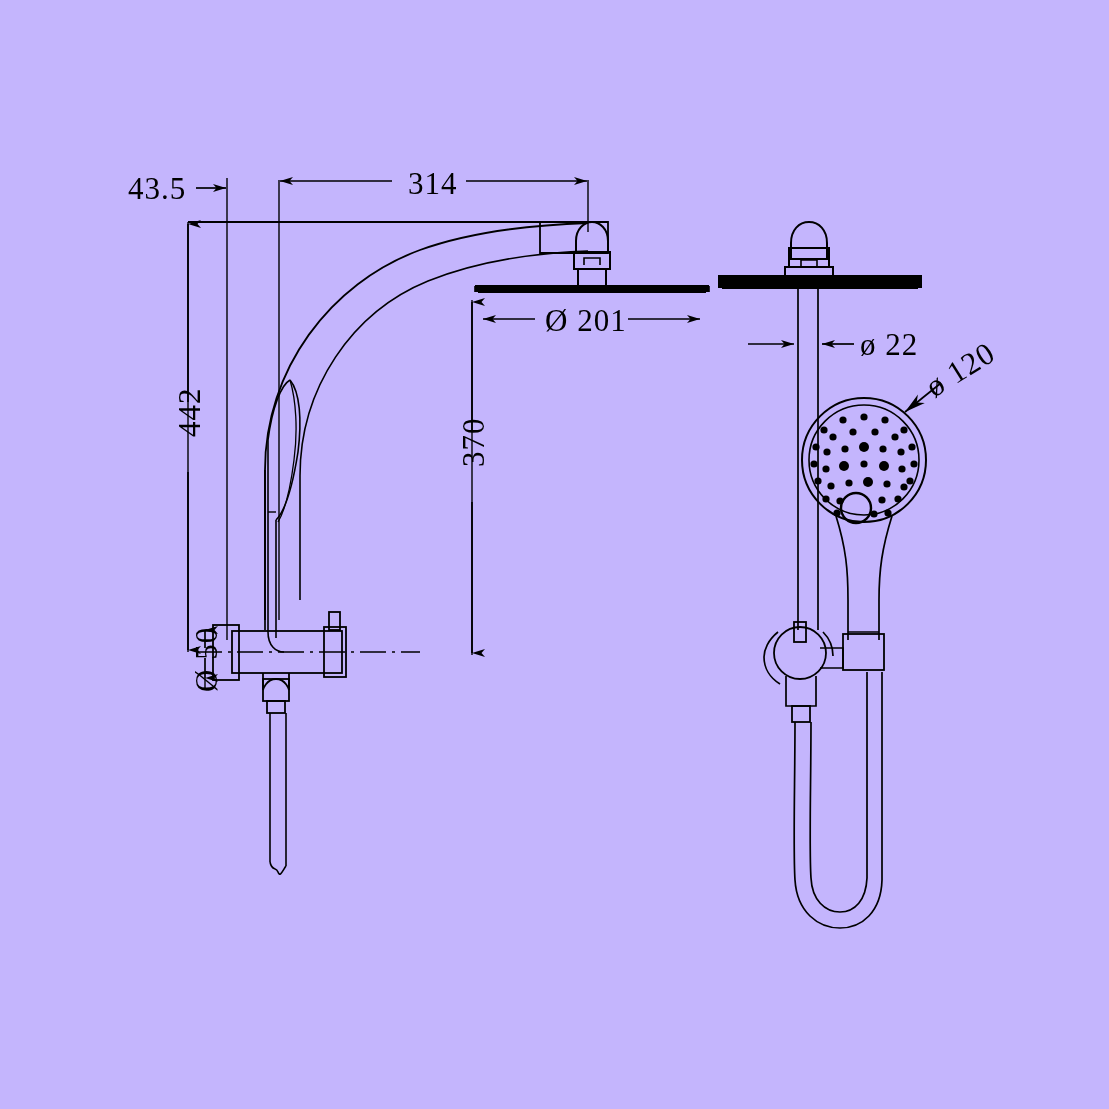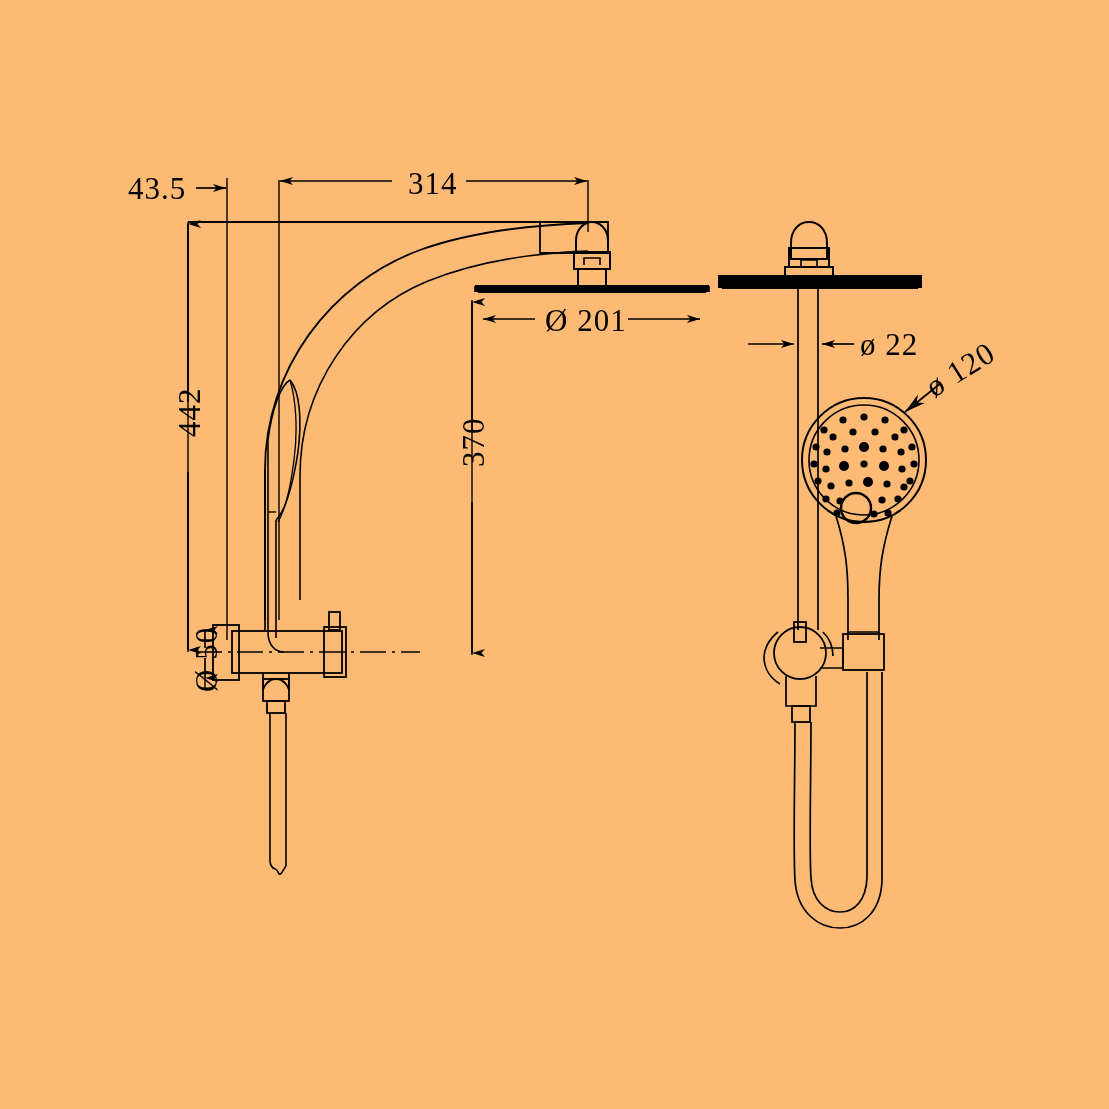--- a/index.html
+++ b/index.html
@@ -11,21 +11,21 @@
   body {
     width: 1109px;
     height: 1109px;
     font-family: "Liberation Serif", serif;
     overflow: hidden;
   }
   #drawing-root {
     position: relative;
     width: 1109px;
     height: 1109px;
-    background: #fdba74;
+    background: #c4b5fd;
   }
   svg.dwg {
     display: block;
     width: 1109px;
     height: 1109px;
   }
   .dim-text {
     font-family: "Liberation Serif", serif;
     font-size: 31px;
     fill: #000000;

